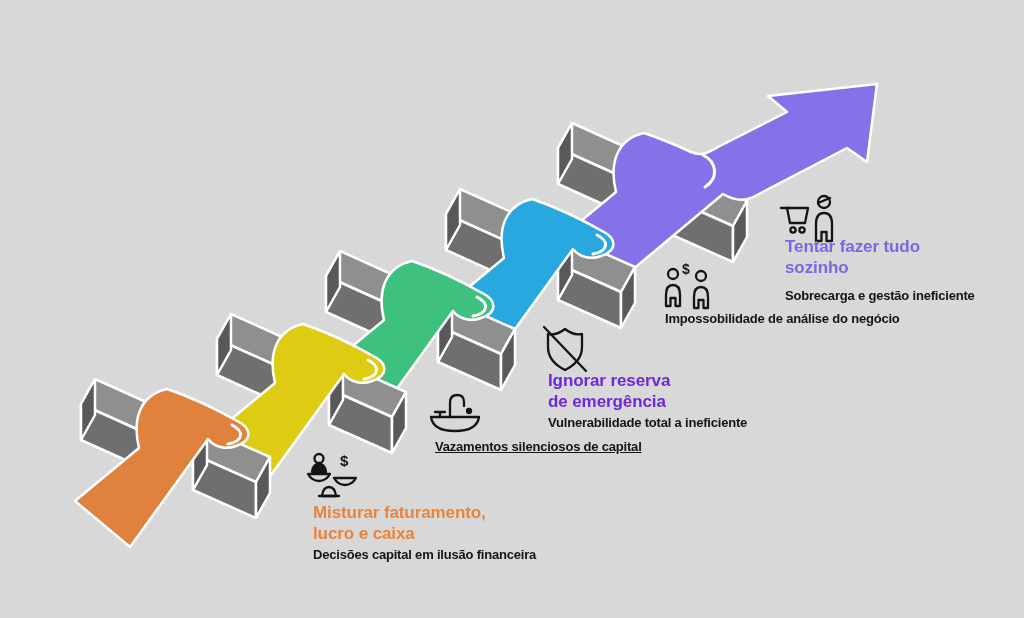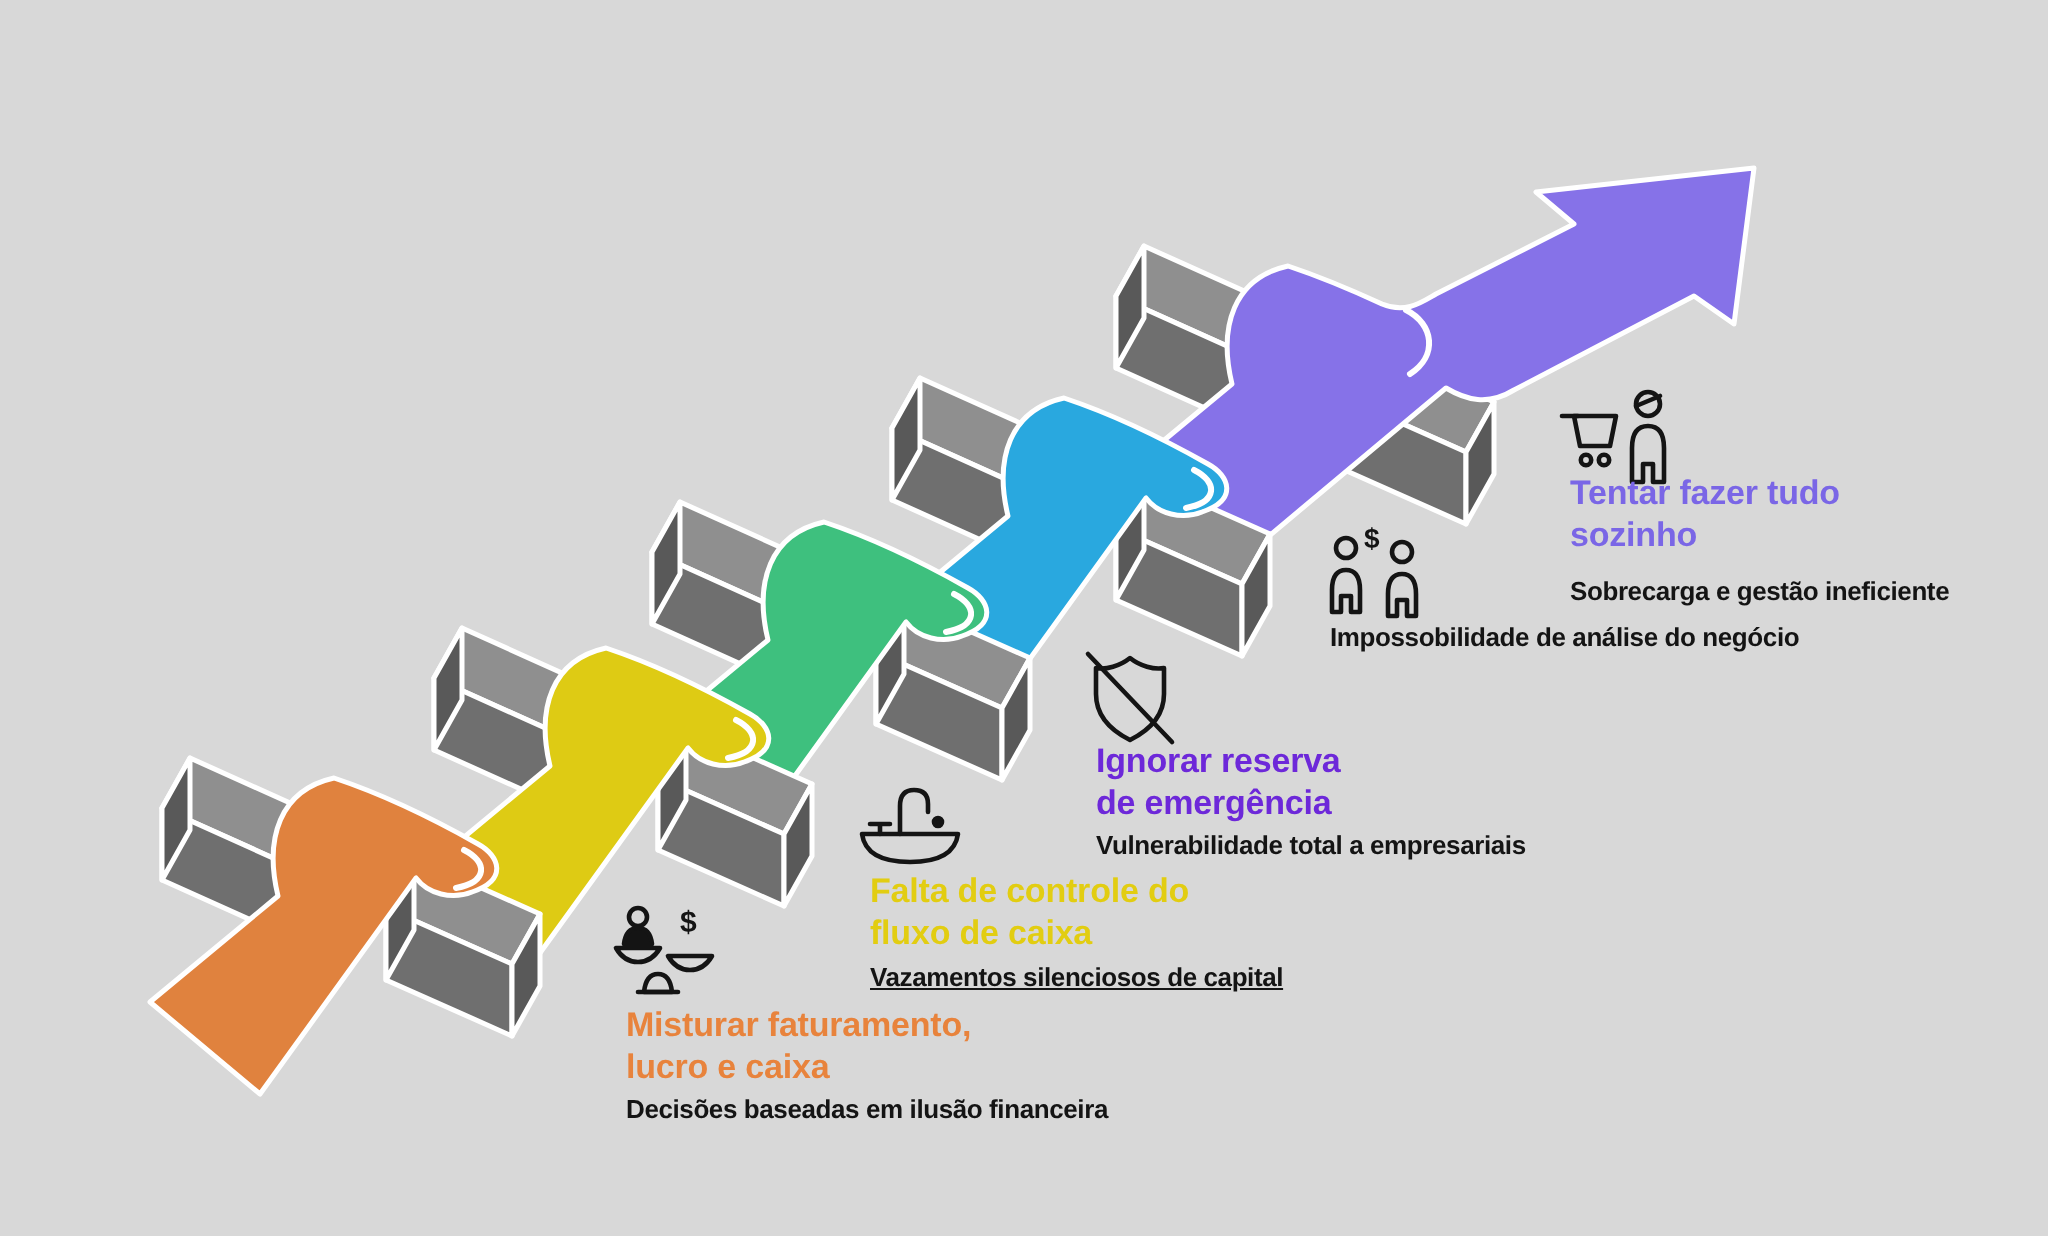--- a/index.html
+++ b/index.html
@@ -109,33 +109,31 @@
     <circle cx="22" cy="37" r="2.6"></circle>
     <circle cx="44" cy="9" r="6"></circle>
     <path d="M 38 10 L 50 5"></path>
     <path d="M 36 48 L 36 31 Q 36 20 44 20 Q 52 20 52 31 L 52 48 L 46.5 48 L 46.5 39 L 41.5 39 L 41.5 48 Z"></path>
   </g>
 </svg>
 
 <div class="step-text" style="left:313px;top:502px;">
   <div class="step-title" style="color: rgb(232, 131, 60);">Misturar faturamento,
 lucro e caixa</div>
-  <div class="step-subtitle" style="margin-top:3px;">Decisões baseadas em ilusão financeira</div>
+  <div class="step-subtitle" style="margin-top:3px;">Decisões capital em ilusão financeira</div>
 </div>
 
 <div class="step-text" style="left:435px;top:435px;">
-  <div class="step-title" style="color: rgb(226, 205, 17);">Falta de controle do
-fluxo de caixa</div>
   <div class="step-subtitle" style="margin-top:4px;text-decoration:underline;">Vazamentos silenciosos de capital</div>
 </div>
 
 <div class="step-text" style="left:548px;top:370px;">
   <div class="step-title" style="color: #6d28d9;">Ignorar reserva
 de emergência</div>
-  <div class="step-subtitle" style="margin-top:3px;">Vulnerabilidade total a empresariais</div>
+  <div class="step-subtitle" style="margin-top:3px;">Vulnerabilidade total a ineficiente</div>
 </div>
 
 <div class="step-text" style="left:665px;top:307px;">
   <div class="step-subtitle" style="margin-top:4px;">Impossobilidade de análise do negócio</div>
 </div>
 
 <div class="step-text" style="left:785px;top:236px;">
   <div class="step-title" style="color: rgb(122, 102, 230);">Tentar fazer tudo
 sozinho</div>
   <div class="step-subtitle" style="margin-top:10px;">Sobrecarga e gestão ineficiente</div>

